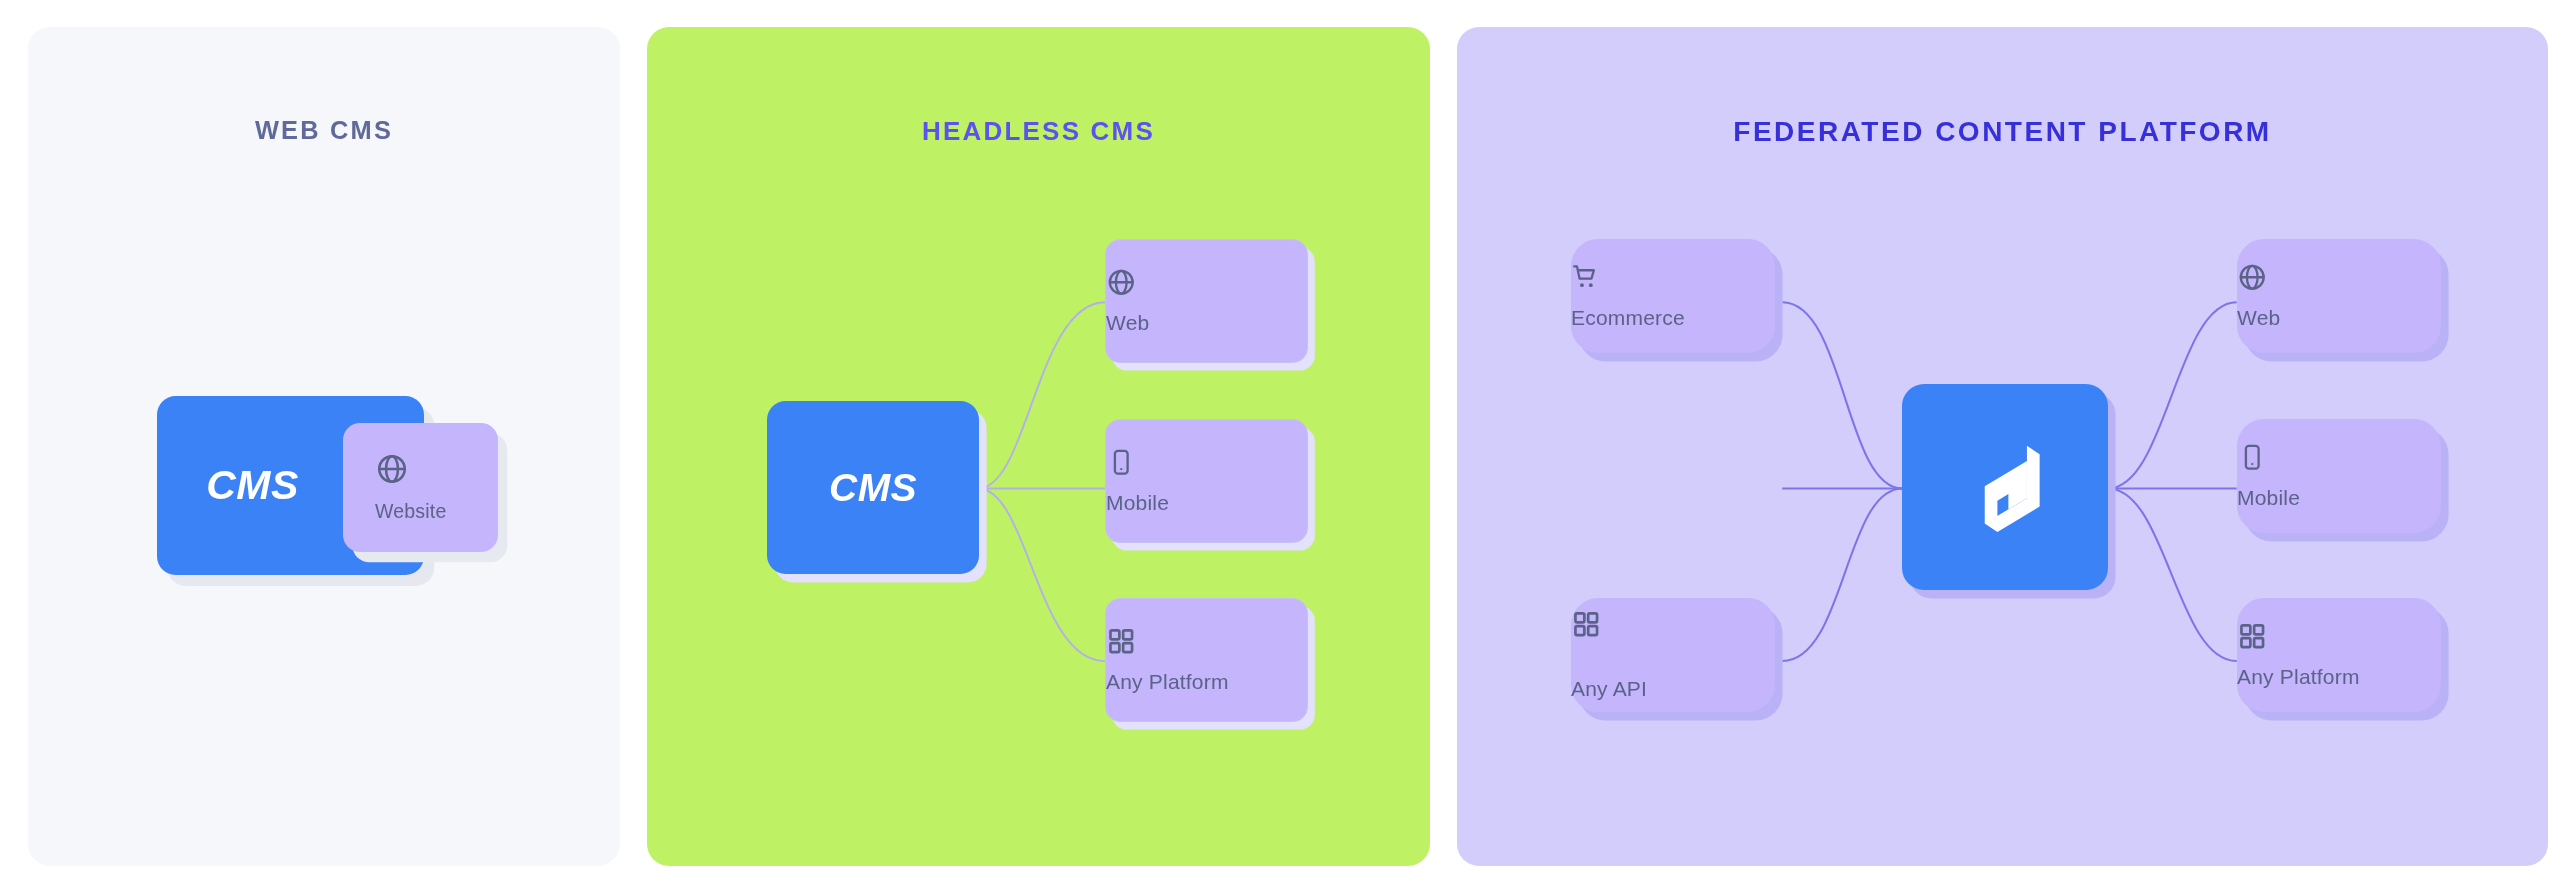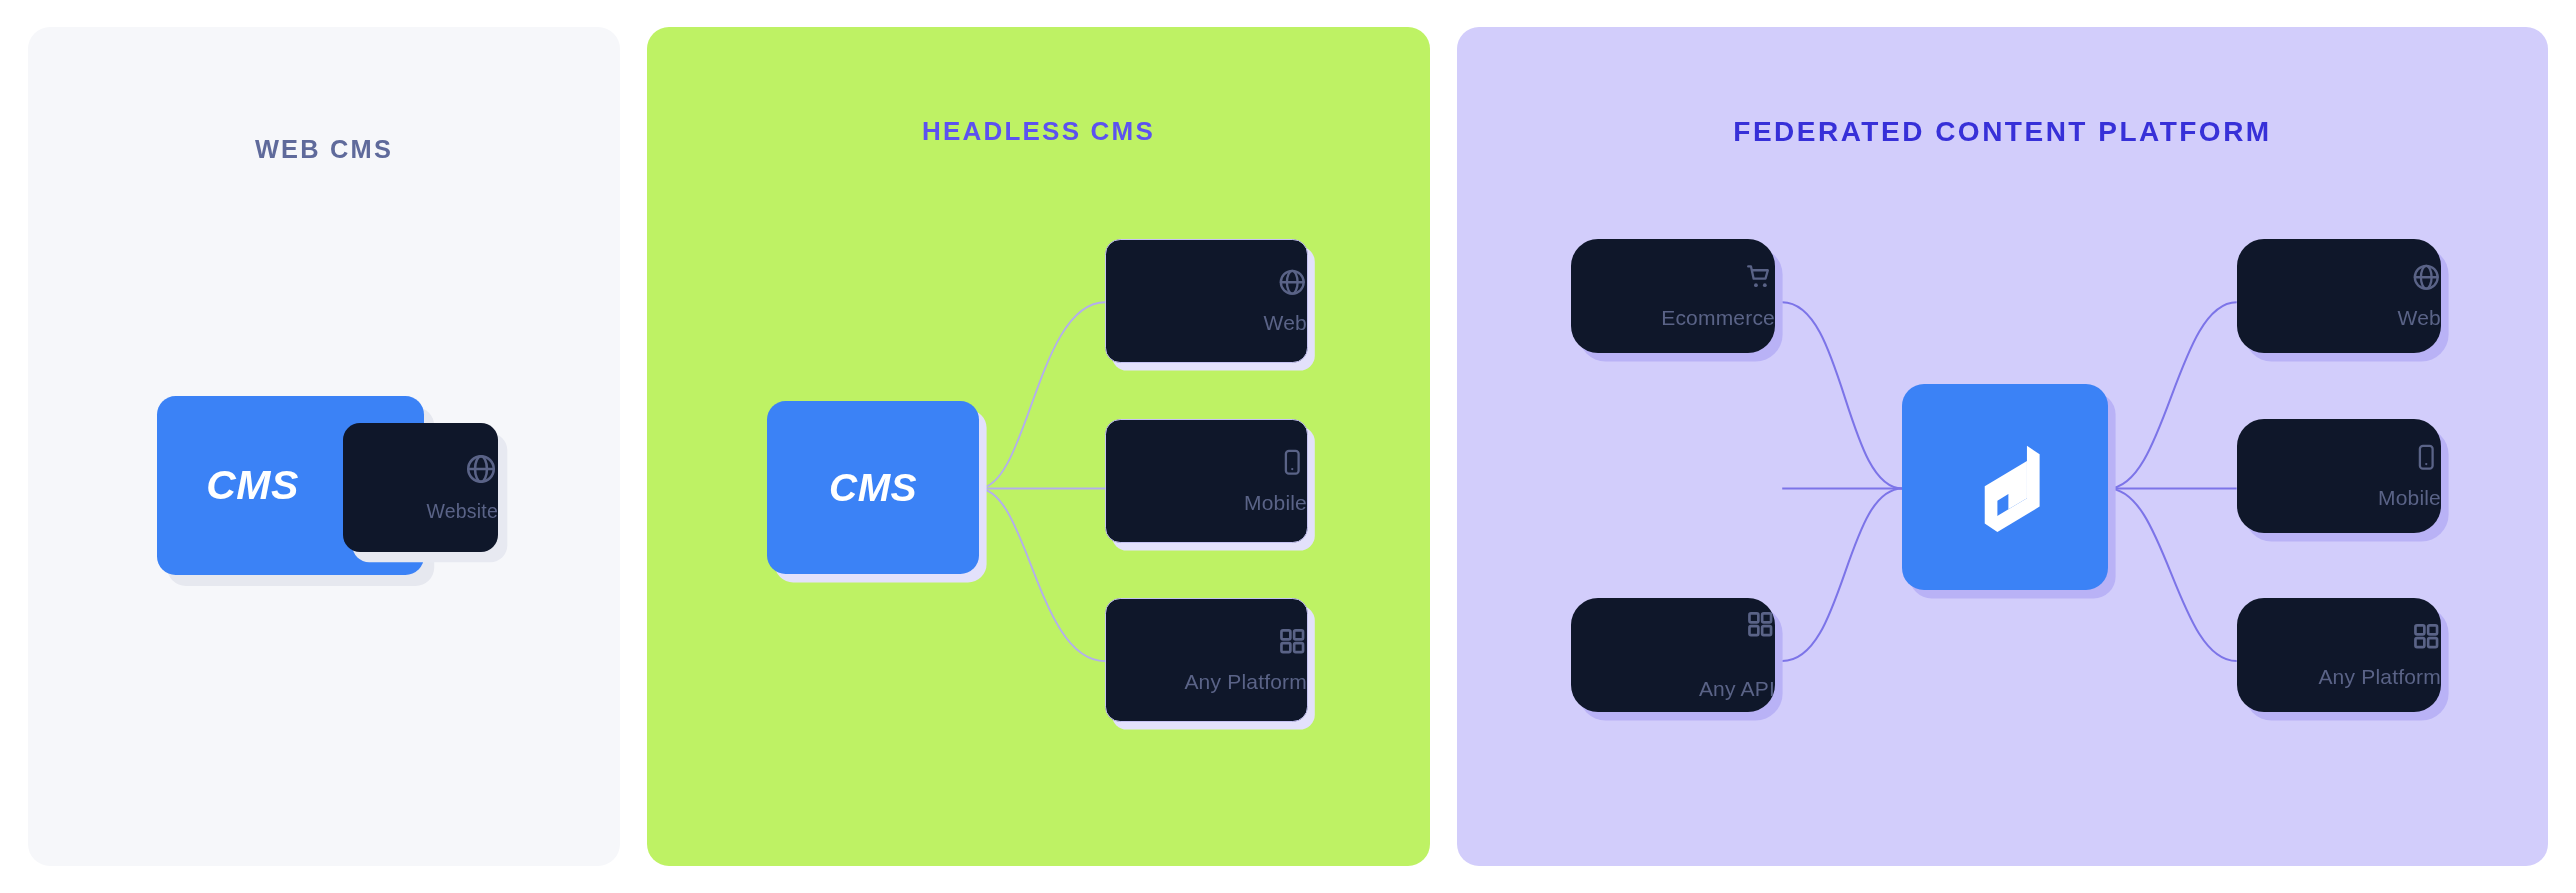--- a/index.html
+++ b/index.html
@@ -33,33 +33,33 @@
 
   .panel-title {
     position: absolute;
     left: 0;
     width: 100%;
     text-align: center;
     font-weight: 700;
     letter-spacing: 2.2px;
     white-space: nowrap;
   }
-  .title-web      { top: 89px; font-size: 25.4px; color: #5f6a9b; margin-top: 19px; }
+  .title-web      { top: 89px; font-size: 25.4px; color: #5f6a9b; }
   .title-headless { top: 89px; font-size: 26px; color: #5c52f0; }
   .title-fed      { top: 89px; font-size: 28px; color: #3730d8; letter-spacing: 2.5px; }
 
   
   .card {
     position: absolute;
     box-sizing: border-box;
     display: flex;
     flex-direction: column;
-    align-items: flex-end;
+    align-items: flex-start;
     justify-content: center;
-    background: #0f172a;
+    background: #c4b5fd;
     border-radius: 15.2px;
     z-index: 3;
   }
   .card .icon-wrap {
     display: block;
     line-height: 0;
     margin-bottom: 13.5px;
   }
   .card .card-label {
     font-size: 21px;

